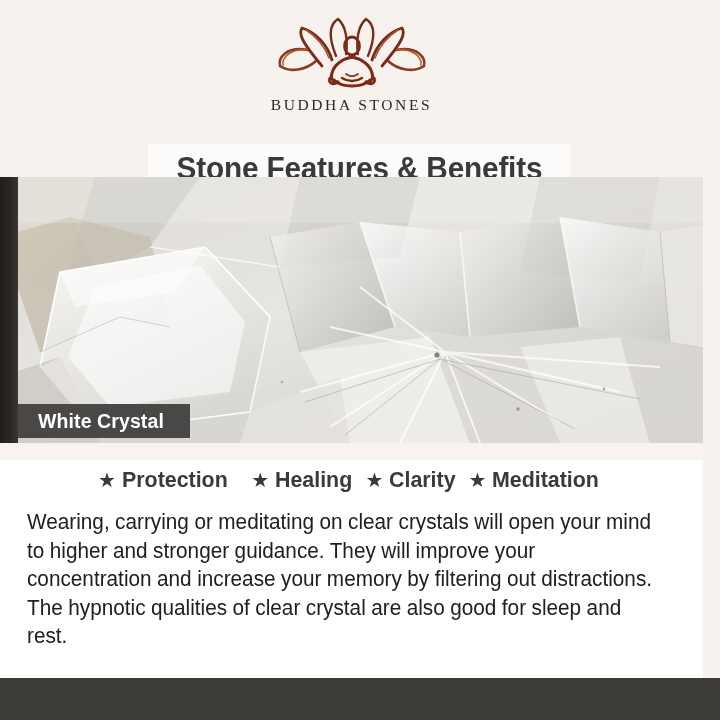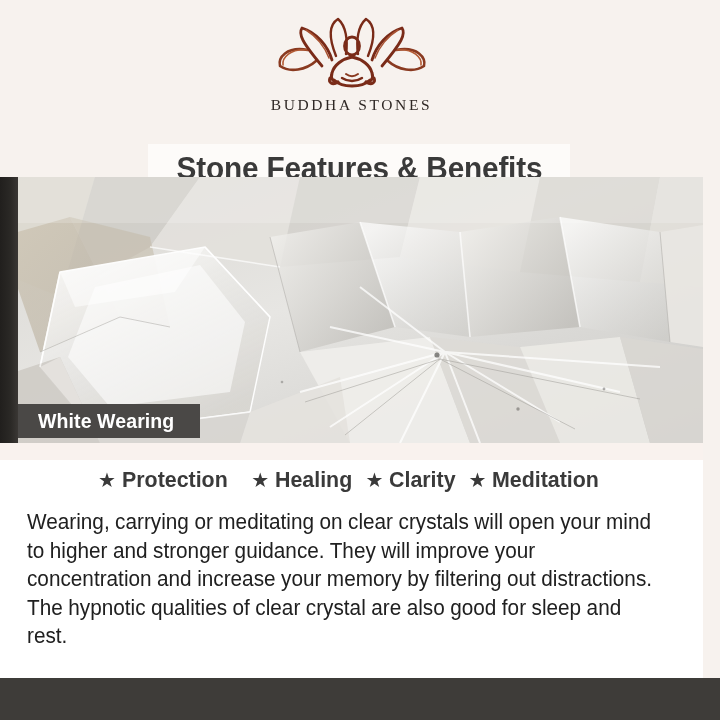--- a/index.html
+++ b/index.html
@@ -350,21 +350,21 @@
         <circle cx="604" cy="212" r="1.4" fill="#55534f" opacity="0.45"></circle>
         <circle cx="282" cy="205" r="1.3" fill="#5d5b57" opacity="0.4"></circle>
 
         <rect x="0" y="0" width="703" height="46" fill="#ffffff" opacity="0.18"></rect>
       </svg>
     </div>
 
     <div class="photo-bevel"></div>
 
     <div class="name-band">
-      <span class="name-band-text">White Wearing</span>
+      <span class="name-band-text">White Crystal</span>
     </div>
 
     <div class="cream-strip"></div>
 
     <div class="content">
 
       <div class="benefits">
 
         <span class="benefit">
           <span class="star">★</span>

